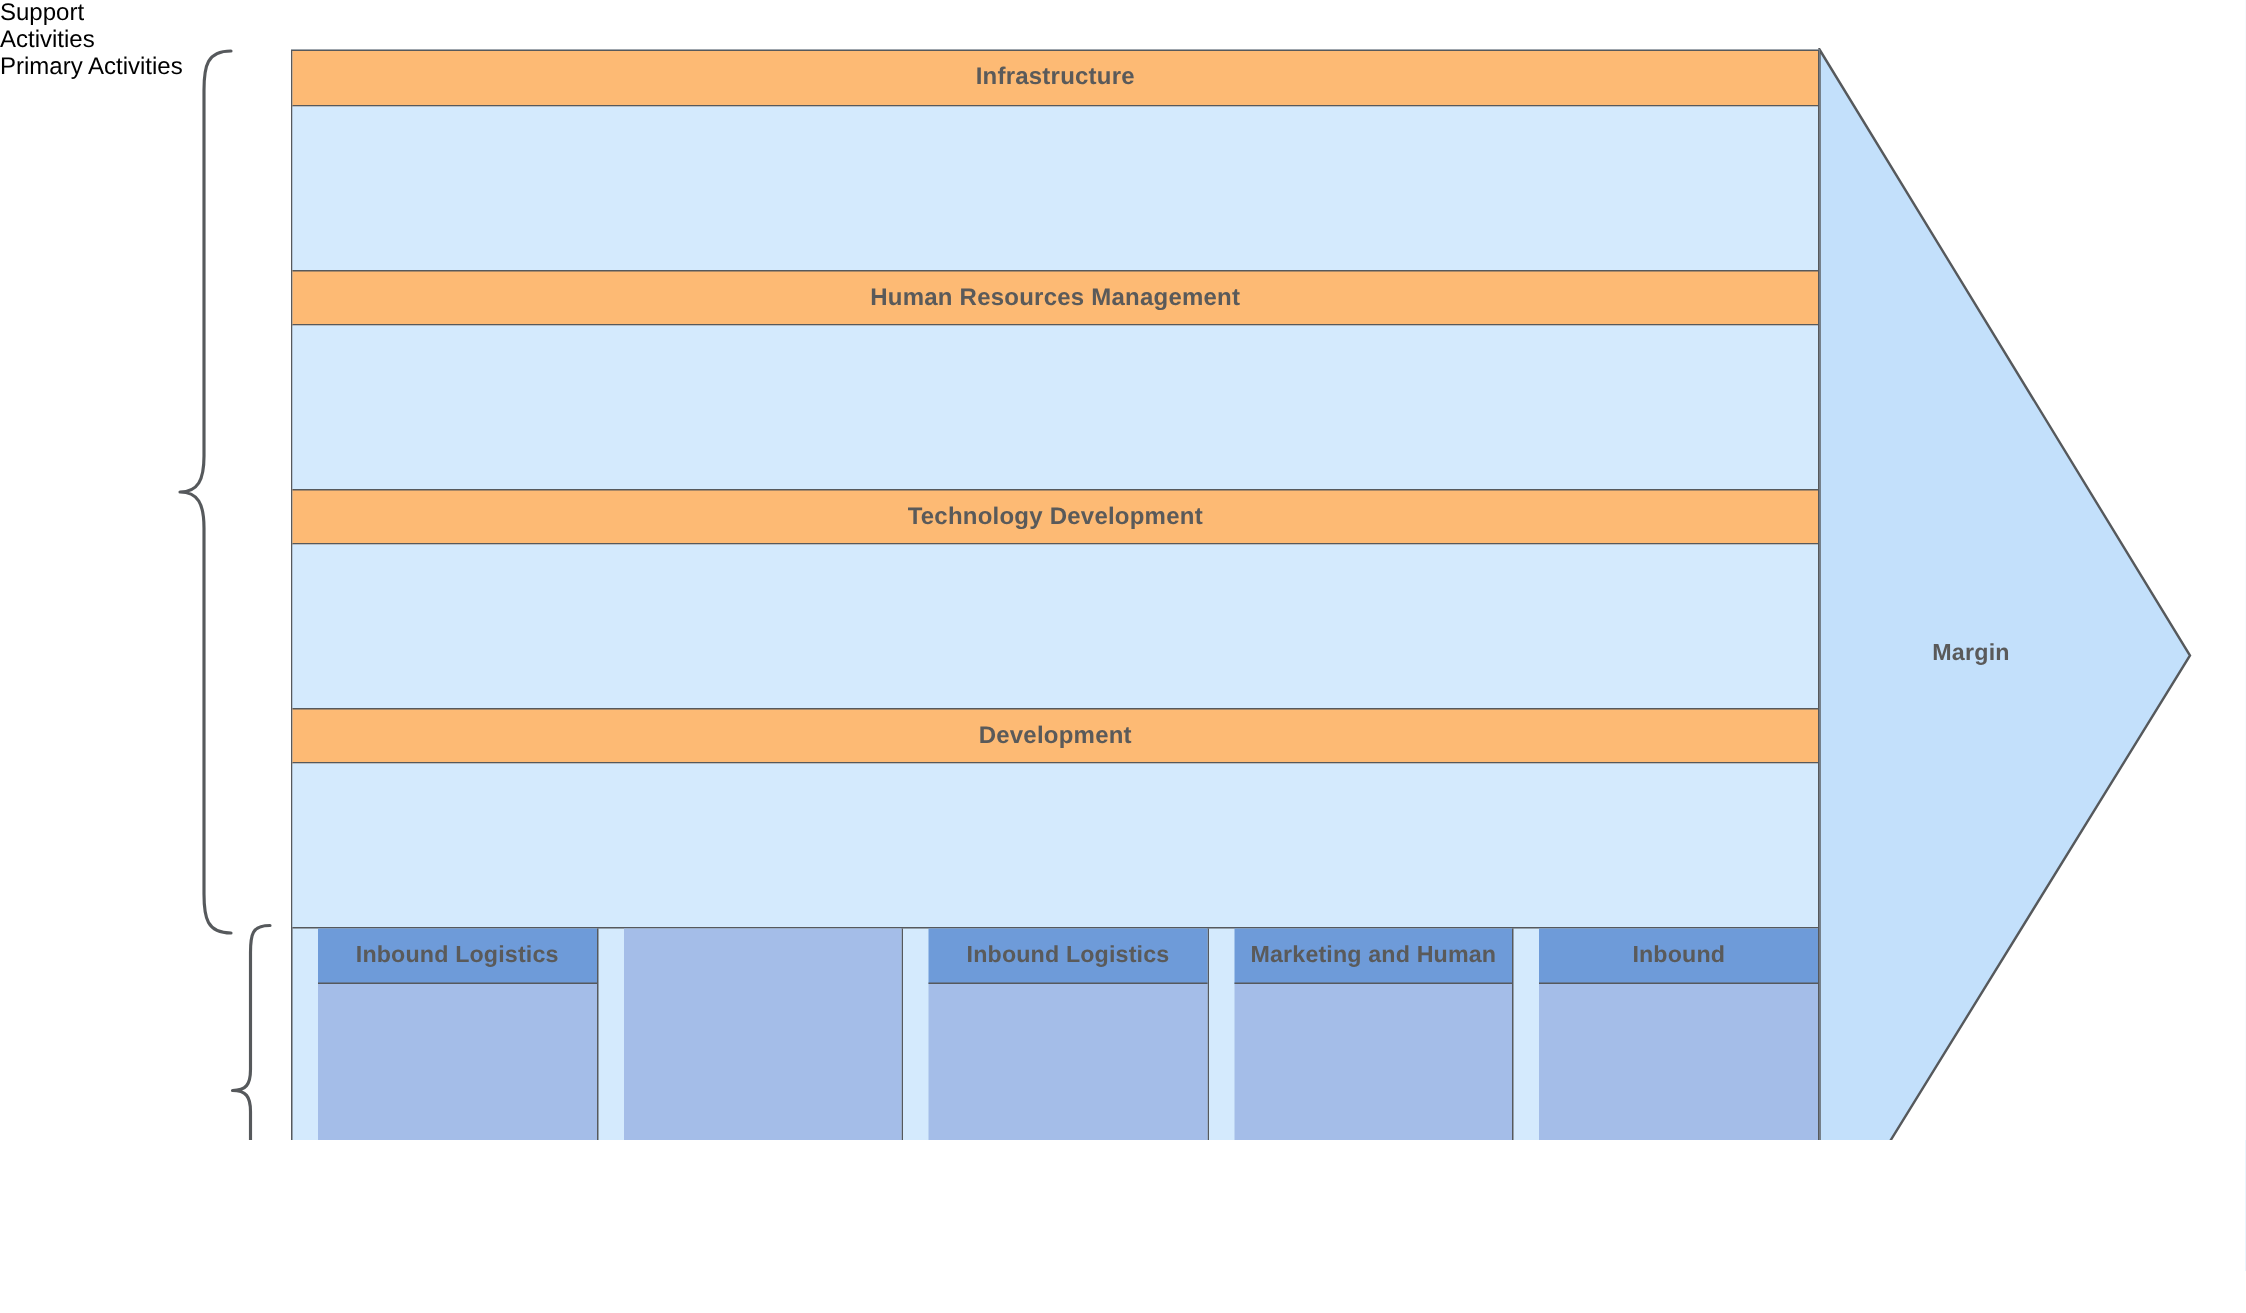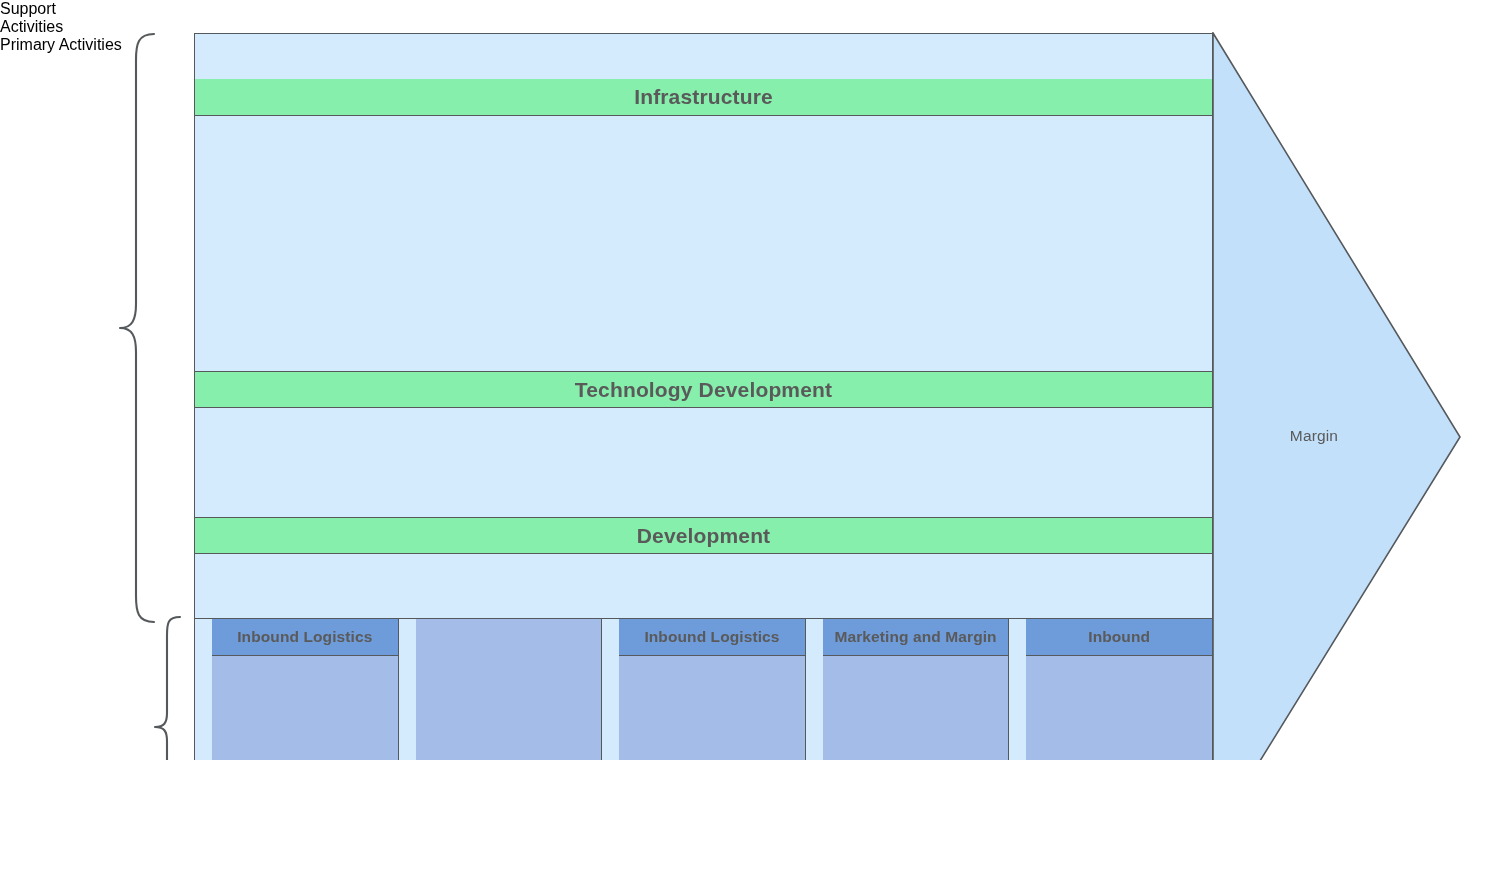--- a/index.html
+++ b/index.html
@@ -46,32 +46,31 @@
   }
   .support-row {
     display: flex;
     flex-direction: column;
     flex: 1 1 0;
     min-height: 0;
   }
   .support-head {
     height: 37px;
     flex: none;
-    background: #86efac;
+    background: #fdba74;
     border-bottom: 1px solid #56595c;
     border-top: 1px solid #56595c;
     box-sizing: border-box;
     display: flex;
     align-items: center;
     justify-content: center;
-    font-size: 21px;
+    font-size: 16px;
     font-weight: bold;
     color: #5a5a5a;
     letter-spacing: 0.15px;
-    margin-top: 45px;
   }
   .support-row:first-child .support-head { border-top: none; }
   .support-body {
     flex: 1 1 auto;
     background: #d4eafd;
     min-height: 0;
   }
 
   
   #primary-section {
@@ -120,21 +119,21 @@
     width: 250px;
     height: 806px;
   }
   #margin-label {
     position: absolute;
     left: 1232px;
     top: 427px;
     width: 164px;
     text-align: center;
     font-size: 15.5px;
-    font-weight: normal;
+    font-weight: bold;
     color: #5a5a5a;
     letter-spacing: 0.15px;
   }
 </style>
 </head>
 <body>
 
 <div id="canvas">
 
   <div id="support-label">Support
@@ -171,20 +170,21 @@
   <div id="chart-frame">
 
     <div id="support-section">
 
       <div class="support-row">
         <div class="support-head">Infrastructure</div>
         <div class="support-body"></div>
       </div>
 
       <div class="support-row">
+        <div class="support-head">Human Resources Management</div>
         <div class="support-body"></div>
       </div>
 
       <div class="support-row">
         <div class="support-head">Technology Development</div>
         <div class="support-body"></div>
       </div>
 
       <div class="support-row">
         <div class="support-head">Development</div>
@@ -203,21 +203,21 @@
       <div class="primary-col">
         <div class="primary-body"></div>
       </div>
 
       <div class="primary-col">
         <div class="primary-head">Inbound Logistics</div>
         <div class="primary-body"></div>
       </div>
 
       <div class="primary-col">
-        <div class="primary-head">Marketing and Margin</div>
+        <div class="primary-head">Marketing and Human</div>
         <div class="primary-body"></div>
       </div>
 
       <div class="primary-col">
         <div class="primary-head">Inbound</div>
         <div class="primary-body"></div>
       </div>
 
     </div>
   </div>

